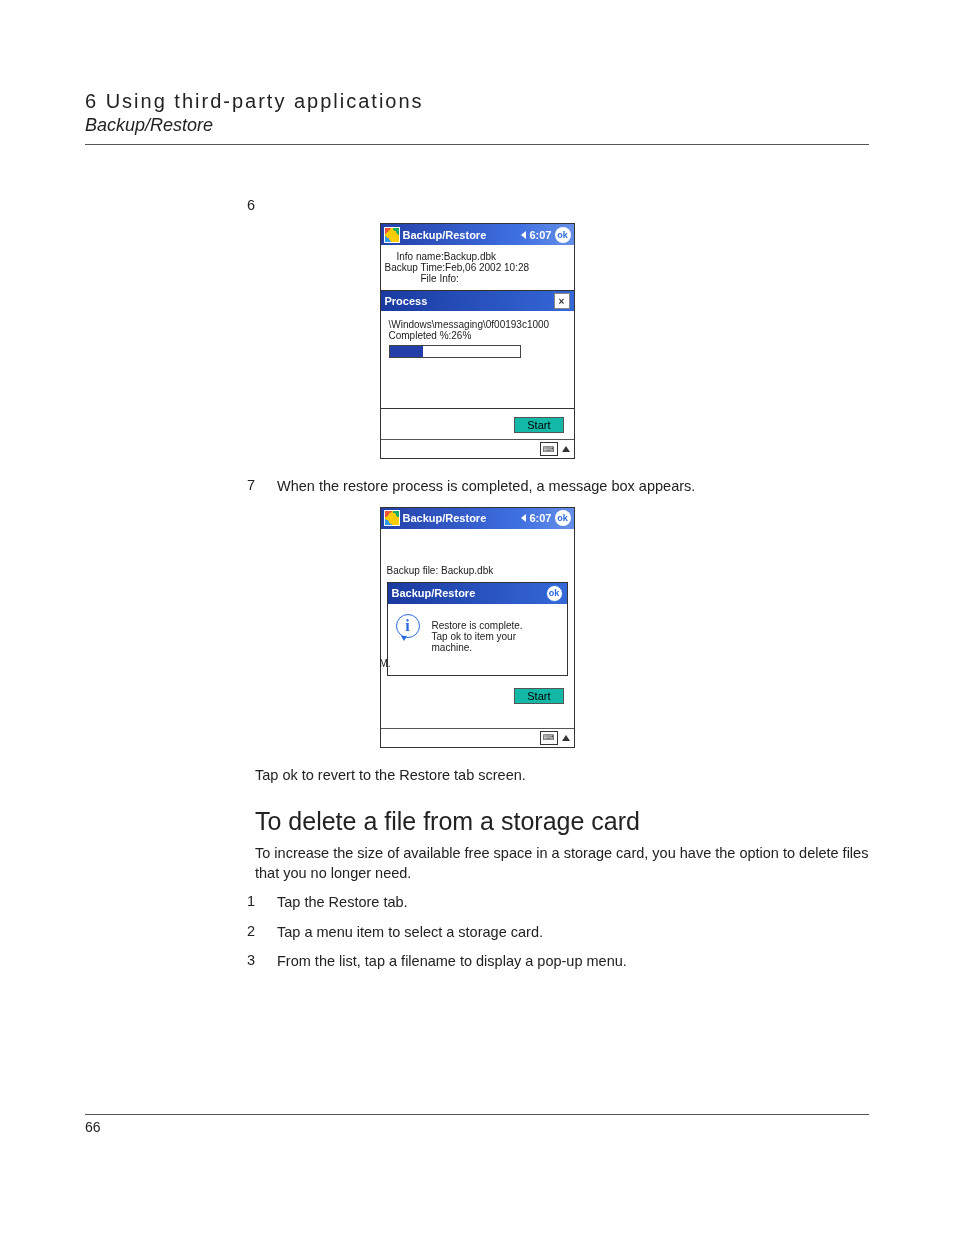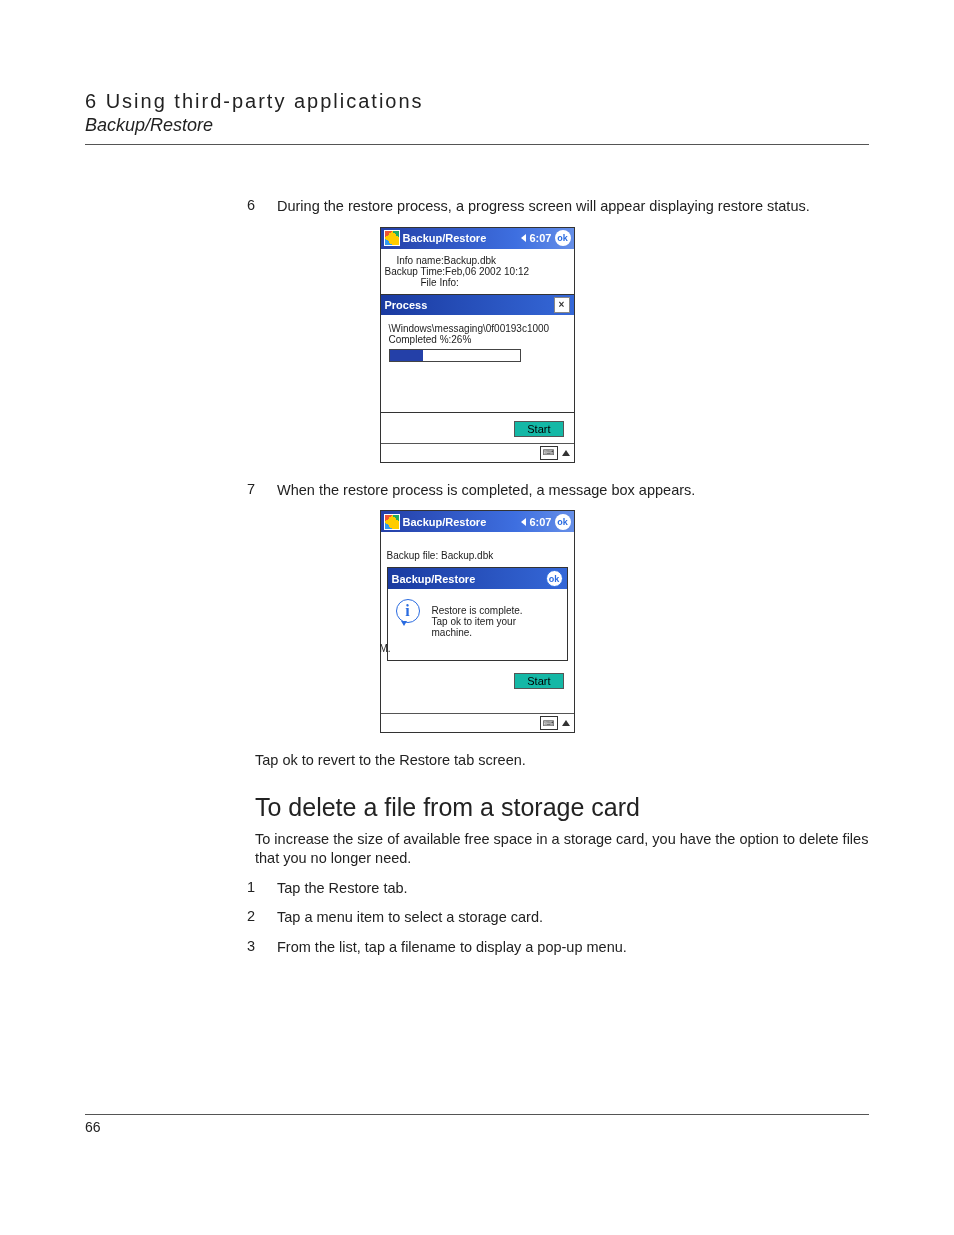--- a/index.html
+++ b/index.html
@@ -191,36 +191,35 @@
   <div>
     <div class="chapter-title">6 Using third-party applications</div>
     <div class="section-title">Backup/Restore</div>
     <hr class="header-rule">
   </div>
 
   <div class="body">
 
     <div class="step">
       <div class="step-num">6</div>
-      <div class="step-text">During the restore process, a progress screen will appear displaying restore status.</div>
     </div>
 
     <div class="figure-wrap">
       <div class="ppc">
         <div class="ppc-titlebar">
           <span class="ppc-icon-flag"></span>
           <span>Backup/Restore</span>
           <span class="spacer"></span>
           <span class="ppc-speaker"></span>
           <span>6:07</span>
           <span class="ppc-ok">ok</span>
         </div>
         <div class="ppc-content" style="padding-left:16px;">
           <div>Info name:Backup.dbk</div>
-          <div style="margin-left:-12px;">Backup Time:Feb,06 2002  10:12</div>
+          <div style="margin-left:-12px;">Backup Time:Feb,06 2002  10:28</div>
           <div style="margin-left:24px;">File Info:</div>
         </div>
         <div style="margin:0 -1px;border:1px solid #333;">
           <div class="inner-titlebar">
             <span>Process</span>
             <span class="spacer"></span>
             <span class="inner-close">×</span>
           </div>
           <div style="padding:8px 8px 50px 8px;font-size:10px;">
             <div>\Windows\messaging\0f00193c1000</div>
@@ -248,21 +247,21 @@
     <div class="figure-wrap">
       <div class="ppc">
         <div class="ppc-titlebar">
           <span class="ppc-icon-flag"></span>
           <span>Backup/Restore</span>
           <span class="spacer"></span>
           <span class="ppc-speaker"></span>
           <span>6:07</span>
           <span class="ppc-ok">ok</span>
         </div>
-        <div class="ppc-content" style="padding-top:18px;">
+        <div class="ppc-content" style="padding-top:36px;">
           <div>Backup file: Backup.dbk</div>
         </div>
         <div style="margin:0 6px;border:1px solid #333;position:relative;">
           <div class="inner-titlebar">
             <span>Backup/Restore</span>
             <span class="spacer"></span>
             <span class="inner-ok">ok</span>
           </div>
           <div style="padding:10px 8px 22px 8px;display:flex;gap:12px;align-items:flex-start;">
             <div class="info-icon">

